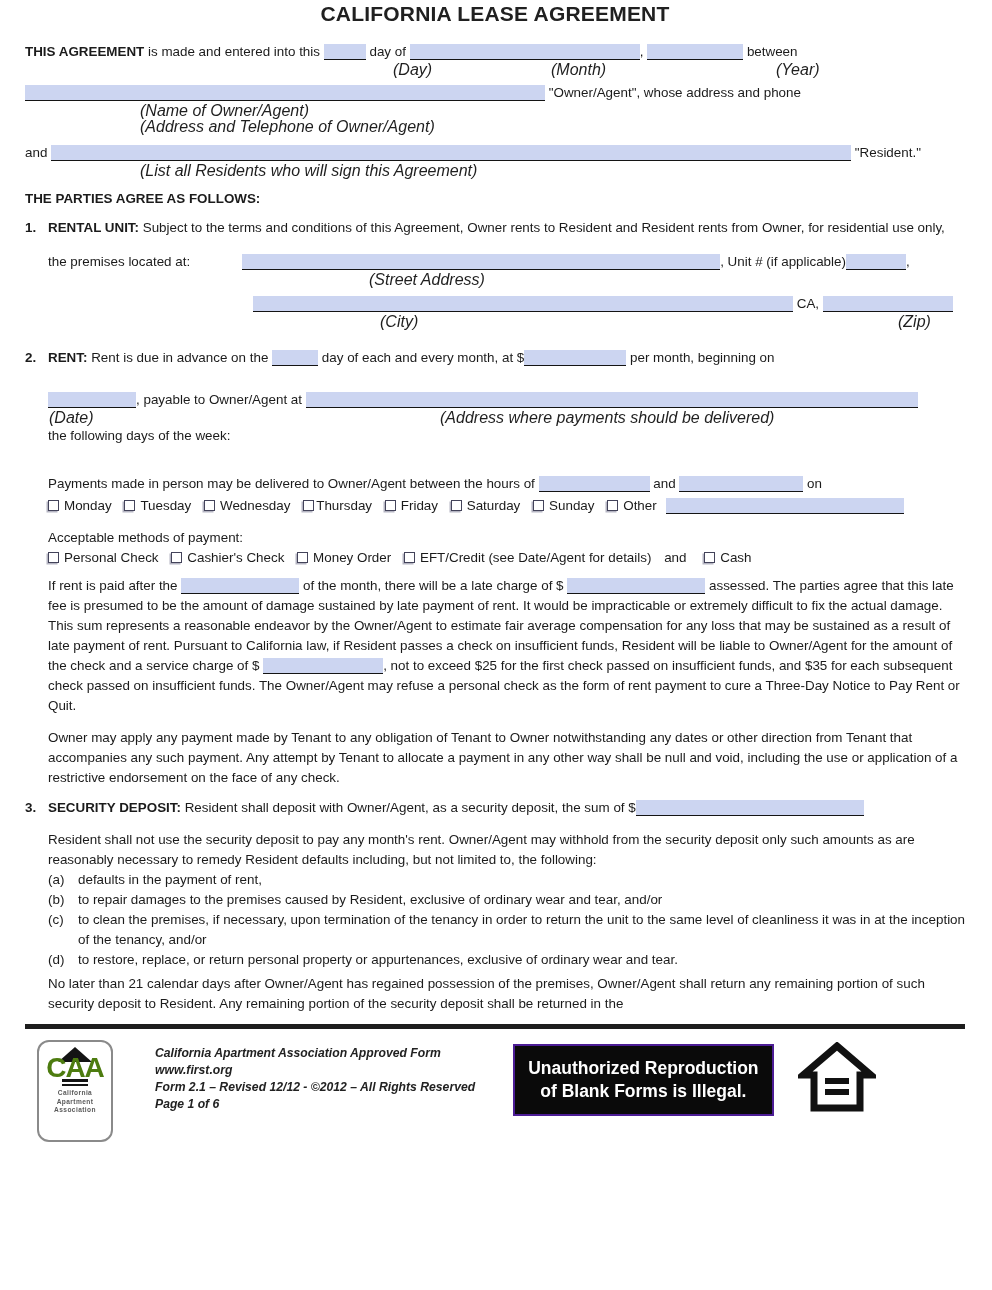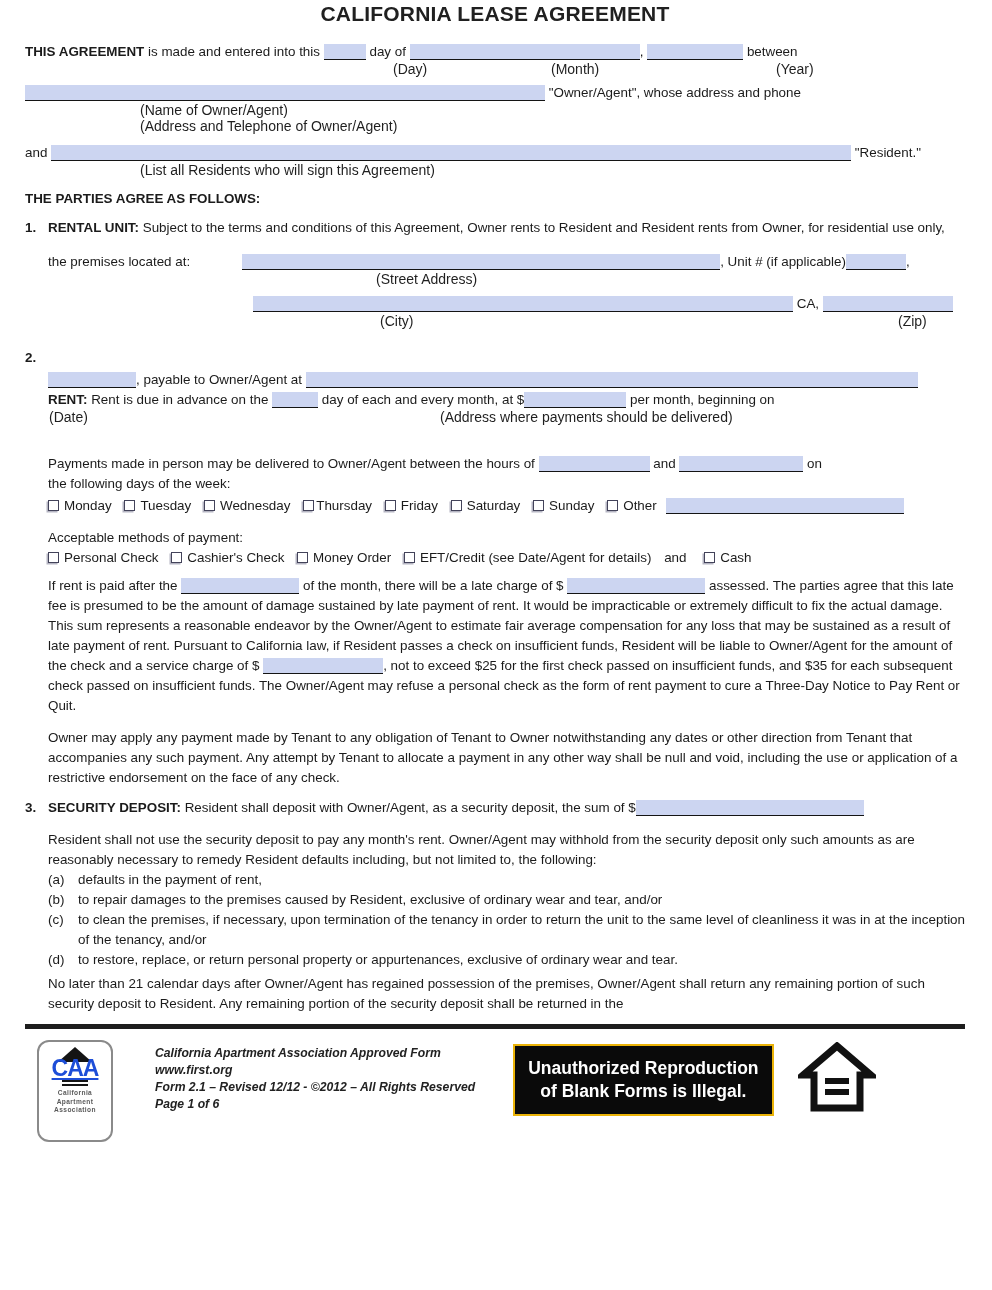--- a/index.html
+++ b/index.html
@@ -5,27 +5,27 @@
   html,body{margin:0;padding:0;background:#ffffff;}
   body{width:992px;height:1290px;overflow:hidden;
        font-family:"Liberation Sans","DejaVu Sans",sans-serif;
        font-size:13.4px;color:#1b1b1b;}
   .page{width:992px;height:1290px;box-sizing:border-box;padding:0 27px 0 25px;position:relative;}
   .title{font-size:21px;font-weight:700;text-align:center;margin:2px 0 16px;color:#202020;letter-spacing:.2px;}
   .l{line-height:20px;}
   .b{font-weight:700;}
   .fld{display:inline-block;background:#ccd5f1;border-bottom:1.5px solid #141414;height:16px;
        vertical-align:-3.5px;box-sizing:border-box;}
-  .caps{position:relative;height:16px;font-size:14px;color:#1f1f1f;line-height:13px;}
+  .caps{position:relative;height:16px;font-size:16px;font-style:italic;color:#1f1f1f;line-height:13px;}
   .caps span{position:absolute;top:1px;white-space:nowrap;}
   
   .cap-day{left:368px}.cap-month{left:526px}.cap-year{left:751px}
   .cap-indent{left:115px}
   
-  .cap-street{left:328px}.cap-city{left:332px}.cap-zip{left:850px}
+  .cap-street{left:321px}.cap-city{left:332px}.cap-zip{left:850px}
   .cap-date{left:1px}.cap-payaddr{left:392px}
   
   .w-day{width:42px}.w-month{width:230px}.w-year{width:96px}
   .w-ownername{width:520px}.w-owneraddr{width:798px}.w-residents{width:800px}
   .w-street{width:478px;margin-left:52px}.w-unit{width:60px}
   .w-city{width:540px;margin-left:205px}.w-zip{width:130px}
   .w-rentday{width:46px}.w-rentamt{width:102px}
   .w-date{width:88px}.w-payaddr{width:612px}
   .w-hour{width:111px}.w-hour2{width:124px}.w-other{width:238px}
   .w-late1{width:118px}.w-late2{width:138px}.w-svc{width:120px}
@@ -47,28 +47,28 @@
   .mt2{margin-top:2px}.mt4{margin-top:4px}.mt5{margin-top:5px}.mt6{margin-top:6px}
   .mt8{margin-top:8px}.mt9{margin-top:9px}.mt10{margin-top:10px}.mt12{margin-top:12px}
   .mt14{margin-top:14px}.mt18{margin-top:18px}.mt20{margin-top:20px}.mt22{margin-top:22px}.mt28{margin-top:28px}
   
   .rule{height:5px;background:#1d1d1d;margin-top:10px;}
   .footer{display:flex;align-items:flex-start;padding:11px 0 0 6px;}
   .caa-box{width:76px;height:102px;border:2.5px solid #8a8a8a;border-radius:12px;flex:0 0 76px;
            margin-left:6px;position:relative;text-align:center;box-sizing:border-box;background:#fff;}
   .caa-roof{width:0;height:0;border-left:17px solid transparent;border-right:17px solid transparent;
             border-bottom:15px solid #141414;margin:5px auto 0;}
-  .caa-acronym{font-size:23px;font-weight:700;color:#1d4ed8;letter-spacing:-1px;line-height:20px;margin-top:-4px;text-decoration:underline;}
+  .caa-acronym{font-size:28px;font-weight:700;color:#4d7c0f;letter-spacing:-1px;line-height:20px;margin-top:-4px;}
   .caa-bars{width:26px;margin:1px auto 3px;}
   .caa-bars div{height:2.5px;background:#141414;margin-bottom:2px;}
   .caa-small{font-size:6.6px;color:#5a5a5a;line-height:8.5px;font-weight:700;letter-spacing:.4px;}
   .foot-info{margin-left:42px;font-style:italic;font-weight:700;font-size:12.2px;line-height:17px;
              color:#222;padding-top:5px;}
   .warnbox{margin-left:38px;background:#0a0a0a;color:#fff;font-weight:700;font-size:17.5px;
-           line-height:23px;text-align:center;padding:11px 13px;border:2px solid #eab308;
+           line-height:23px;text-align:center;padding:11px 13px;border:2px solid #4c1d95;
            flex:0 0 auto;margin-top:4px;}
   .eh-icon{margin-left:24px;margin-top:2px;flex:0 0 auto;}
 </style>
 </head>
 <body>
 
 <div class="page">
 
   <div class="title">CALIFORNIA LEASE AGREEMENT</div>
 
@@ -131,43 +131,43 @@
       <div class="caps">
         <span class="cap-city">(City)</span>
         <span class="cap-zip">(Zip)</span>
       </div>
     </div>
   </div>
 
   <div class="item mt18">
     <div class="num">2.</div>
     <div class="itext">
-      <div class="l mt22">
-        <span class="fld w-date"></span><span>, payable to Owner/Agent at</span>
-        <span class="fld w-payaddr"></span>
-      </div>
       <div class="l">
         <span class="b">RENT:</span>
         <span>Rent is due in advance on the</span>
         <span class="fld w-rentday"></span>
         <span>day of each and every month, at $</span><span class="fld w-rentamt"></span>
         <span>per month, beginning on</span>
       </div>
+      <div class="l mt22">
+        <span class="fld w-date"></span><span>, payable to Owner/Agent at</span>
+        <span class="fld w-payaddr"></span>
+      </div>
       <div class="caps">
         <span class="cap-date">(Date)</span>
         <span class="cap-payaddr">(Address where payments should be delivered)</span>
       </div>
+      <div class="l">the following days of the week:</div>
       <div class="l mt28">
         <span>Payments made in person may be delivered to Owner/Agent between the hours of</span>
         <span class="fld w-hour"></span>
         <span>and</span>
         <span class="fld w-hour2"></span>
         <span>on</span>
       </div>
-      <div class="l">the following days of the week:</div>
       <div class="l mt2">
         <span class="cbl"><span class="cb"></span><span>Monday</span></span>
         <span class="cbl"><span class="cb"></span><span>Tuesday</span></span>
         <span class="cbl"><span class="cb"></span><span>Wednesday</span></span>
         <span class="cbl"><span class="cb cb-tight"></span><span>Thursday</span></span>
         <span class="cbl"><span class="cb"></span><span>Friday</span></span>
         <span class="cbl"><span class="cb"></span><span>Saturday</span></span>
         <span class="cbl"><span class="cb"></span><span>Sunday</span></span>
         <span class="cbl"><span class="cb"></span><span>Other</span></span><span class="fld w-other"></span>
       </div>

